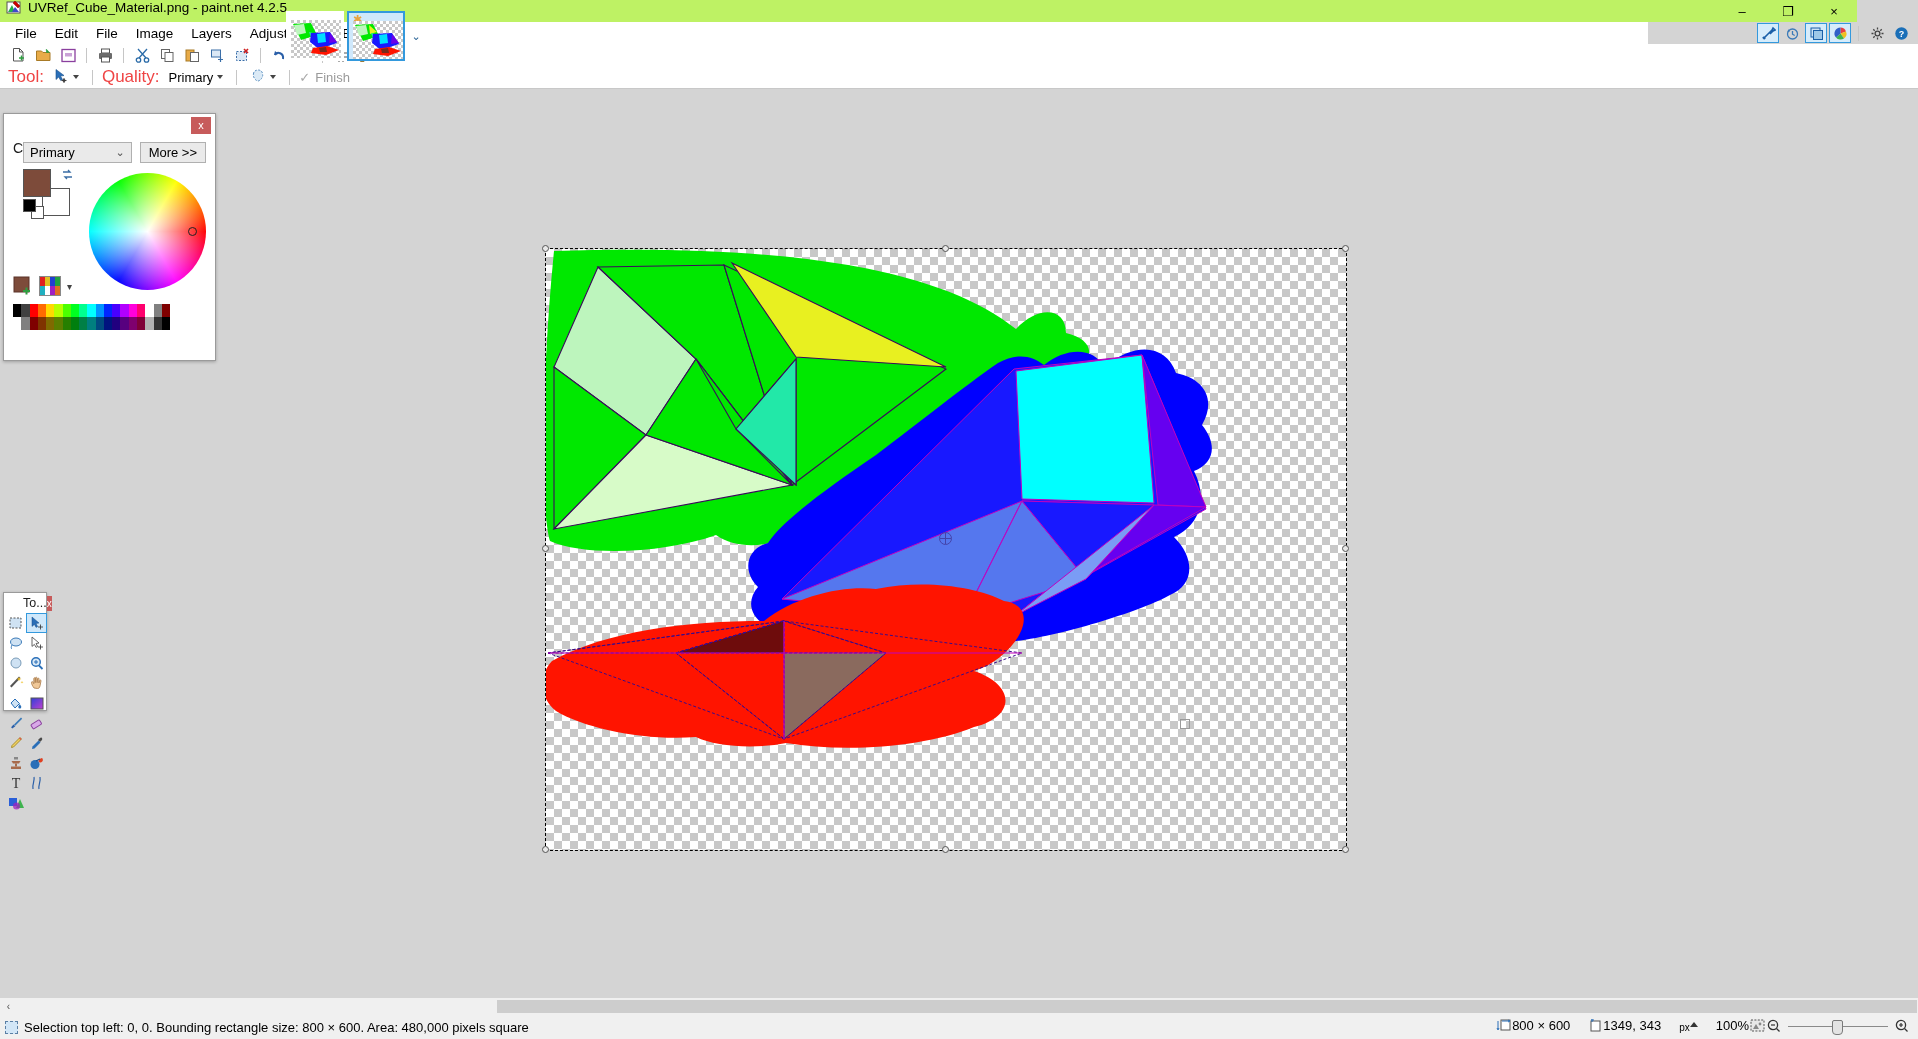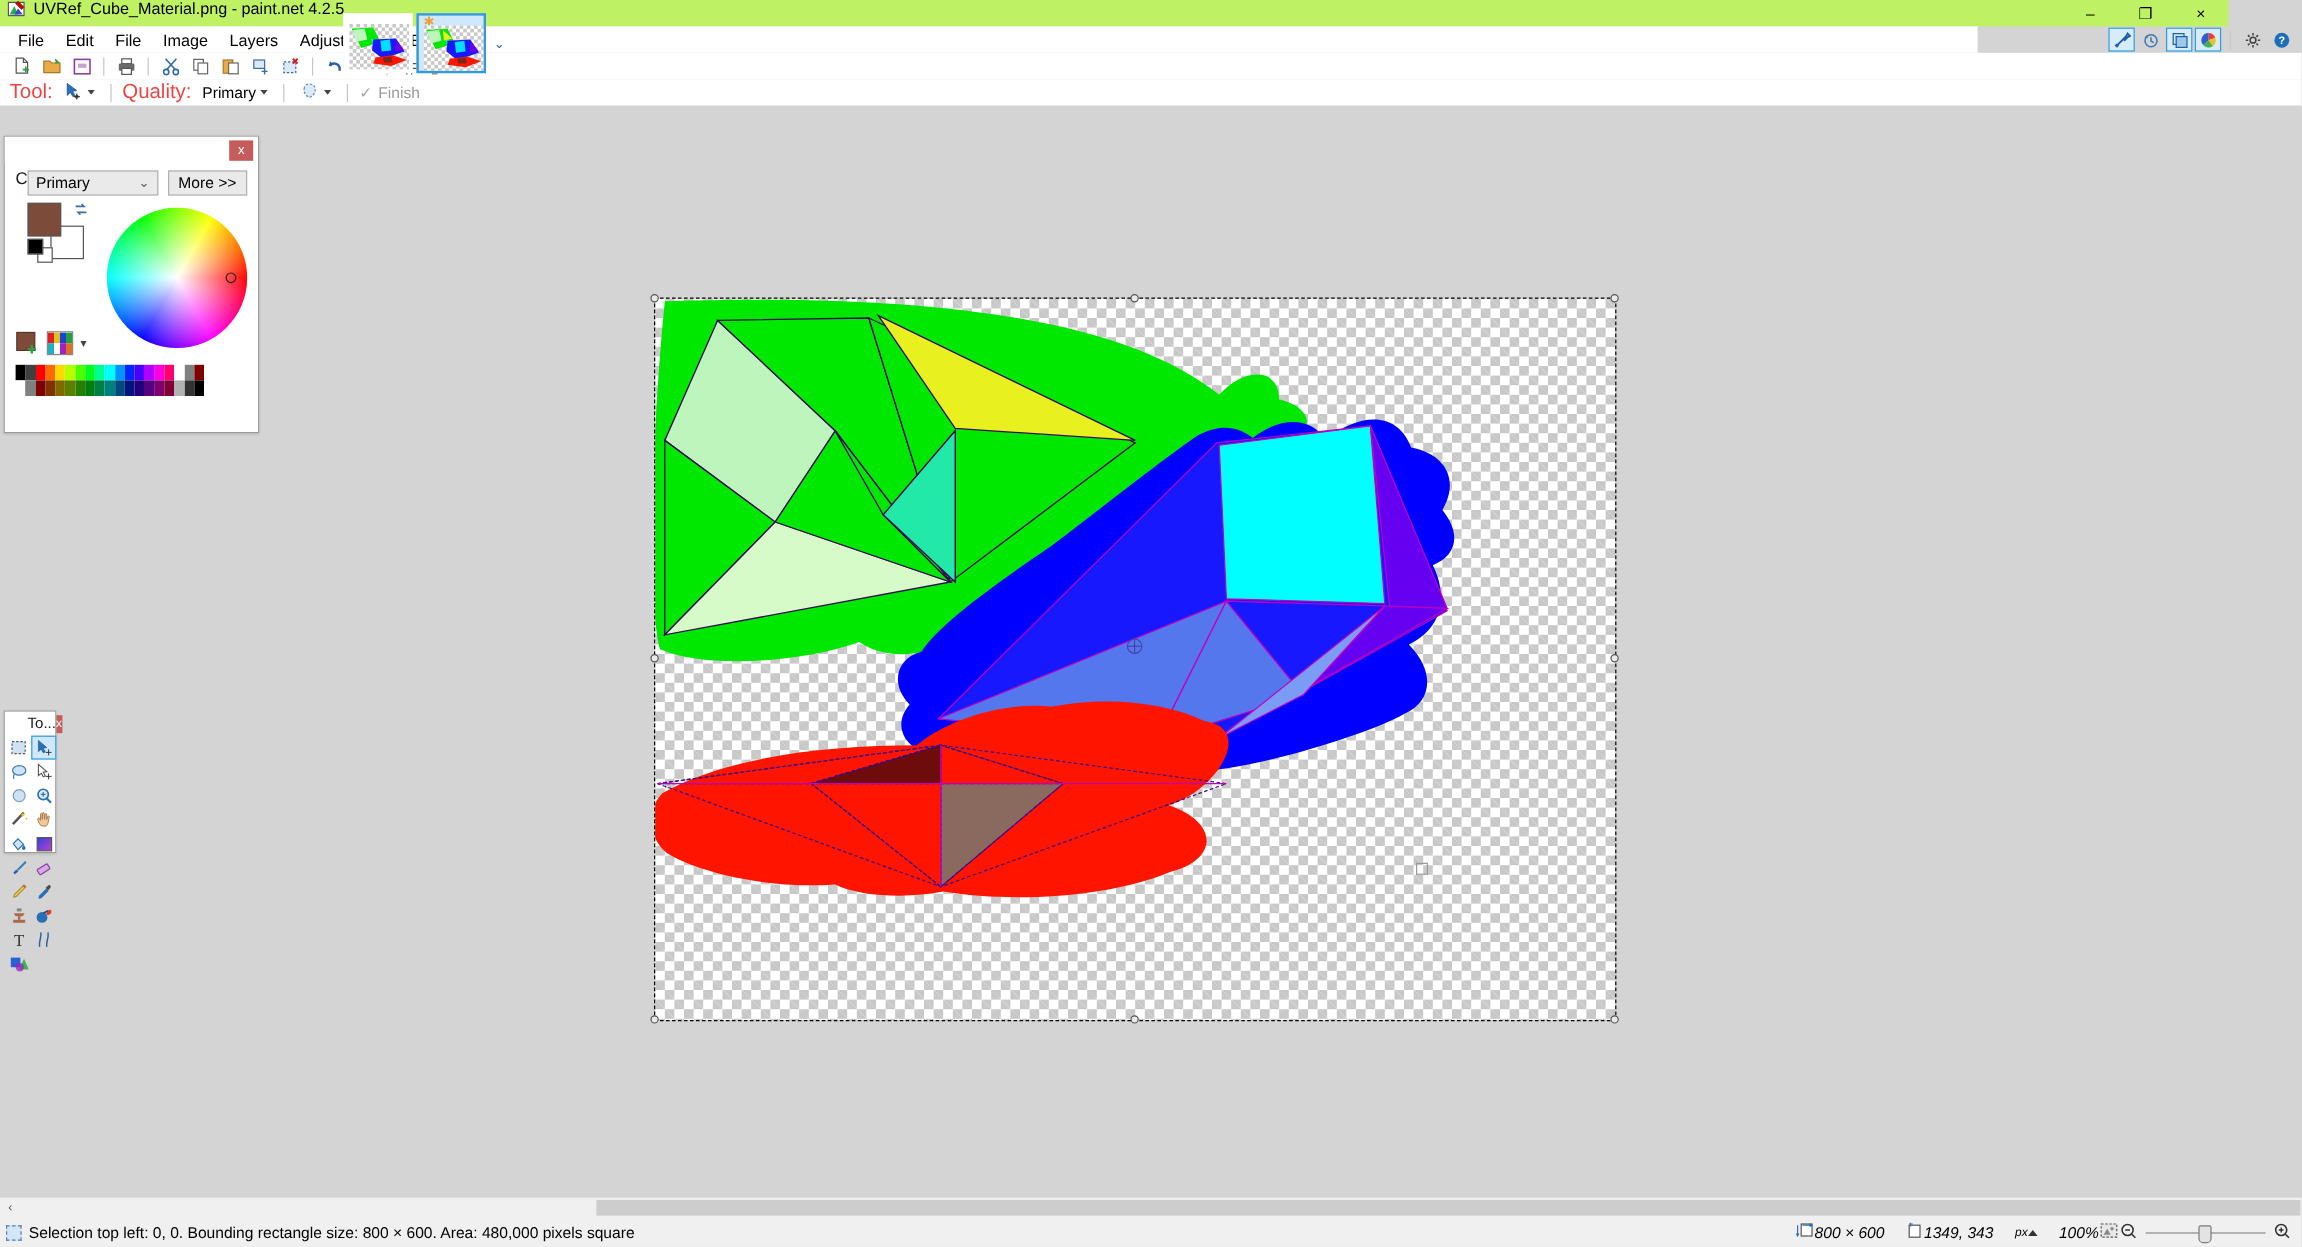--- a/index.html
+++ b/index.html
@@ -203,21 +203,21 @@
 
   
   .statusbar{
     position:absolute;left:0;top:1015px;width:1918px;height:24px;background:#f0f0f0;
     display:flex;align-items:center;
   }
   .sb-left{ display:flex;align-items:center;gap:6px;padding-left:5px;}
   .sb-selico{ width:13px;height:13px;border:1px dashed #5a7fa5; background:#d2e6f7;}
   .sb-text{ font-size:13px;color:#000;}
   .sb-right{ margin-left:auto; display:flex;align-items:center; padding-right:8px; gap:0px;}
-  .sb-group{ display:flex;align-items:center;gap:0; margin-left:18px;font-style:italic;}
+  .sb-group{ display:flex;gap:0; margin-left:18px;}
   .zoom-slider{ width:100px;height:17px;position:relative;margin:0 6px;}
   .zs-track{ position:absolute;left:0;top:8px;width:100px;height:1px;background:#8a8a8a;}
   .zs-thumb{ position:absolute;left:44px;top:2px;width:11px;height:15px;background:#e3e3e3;border:1px solid #7a7a7a;border-radius:2px 2px 4px 4px;}
   .sb-unit{ font-size:10px;color:#000;}
   .up-caret{ width:0;height:0;border-left:4px solid transparent;border-right:4px solid transparent;border-bottom:5px solid #333;}
 </style>
 </head>
 <body>
 
 <div class="titlebar">

